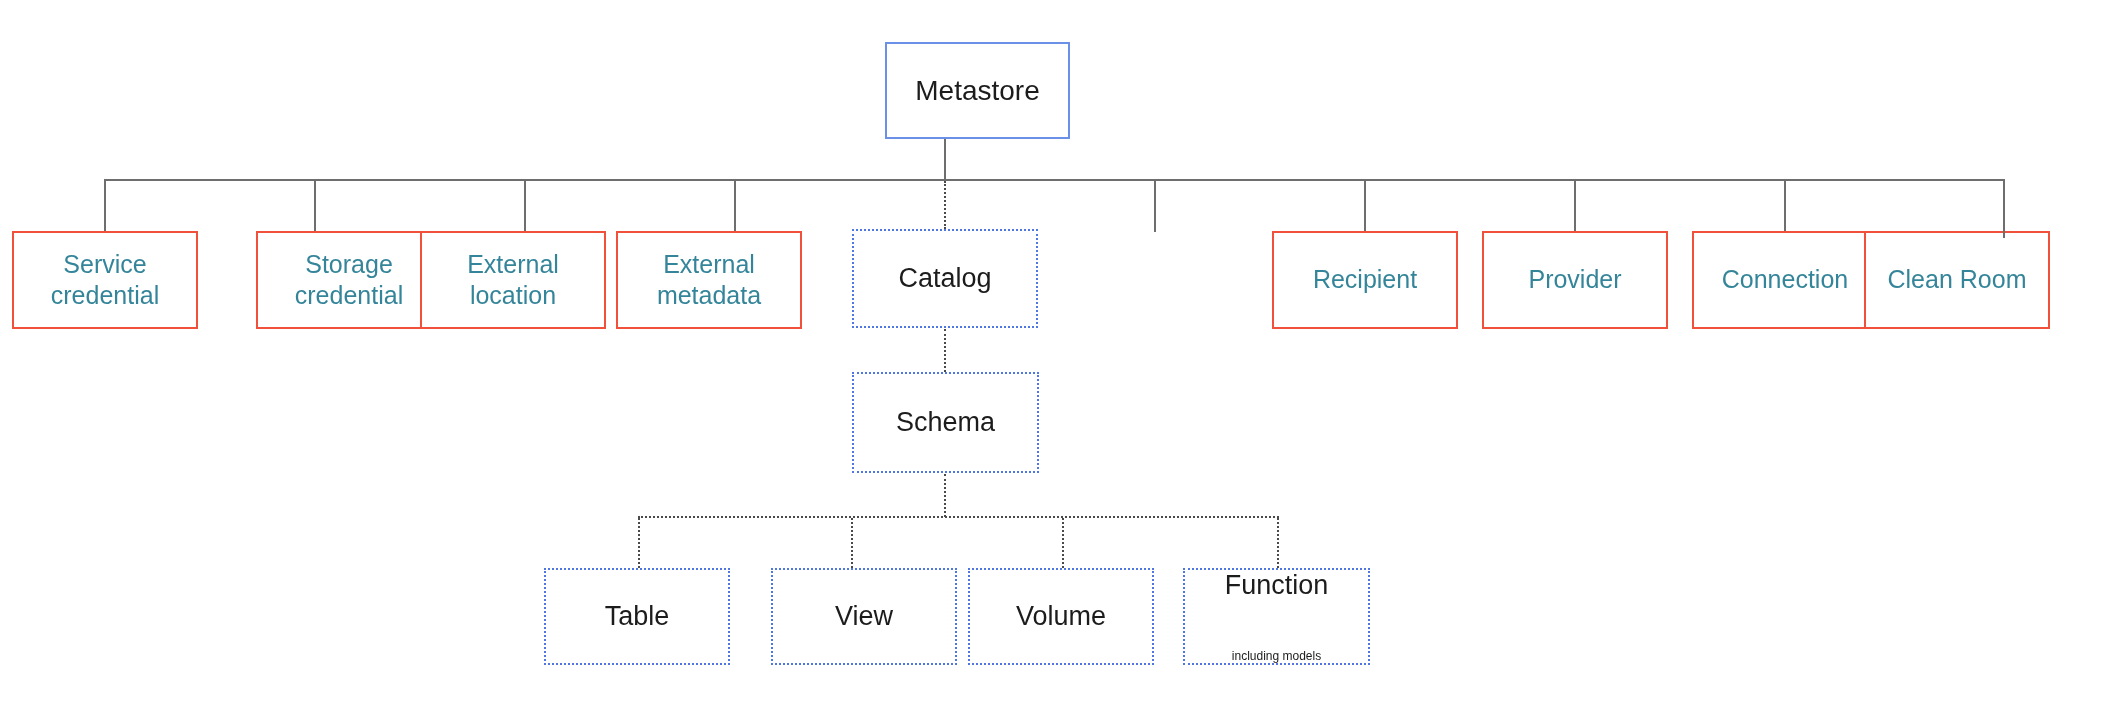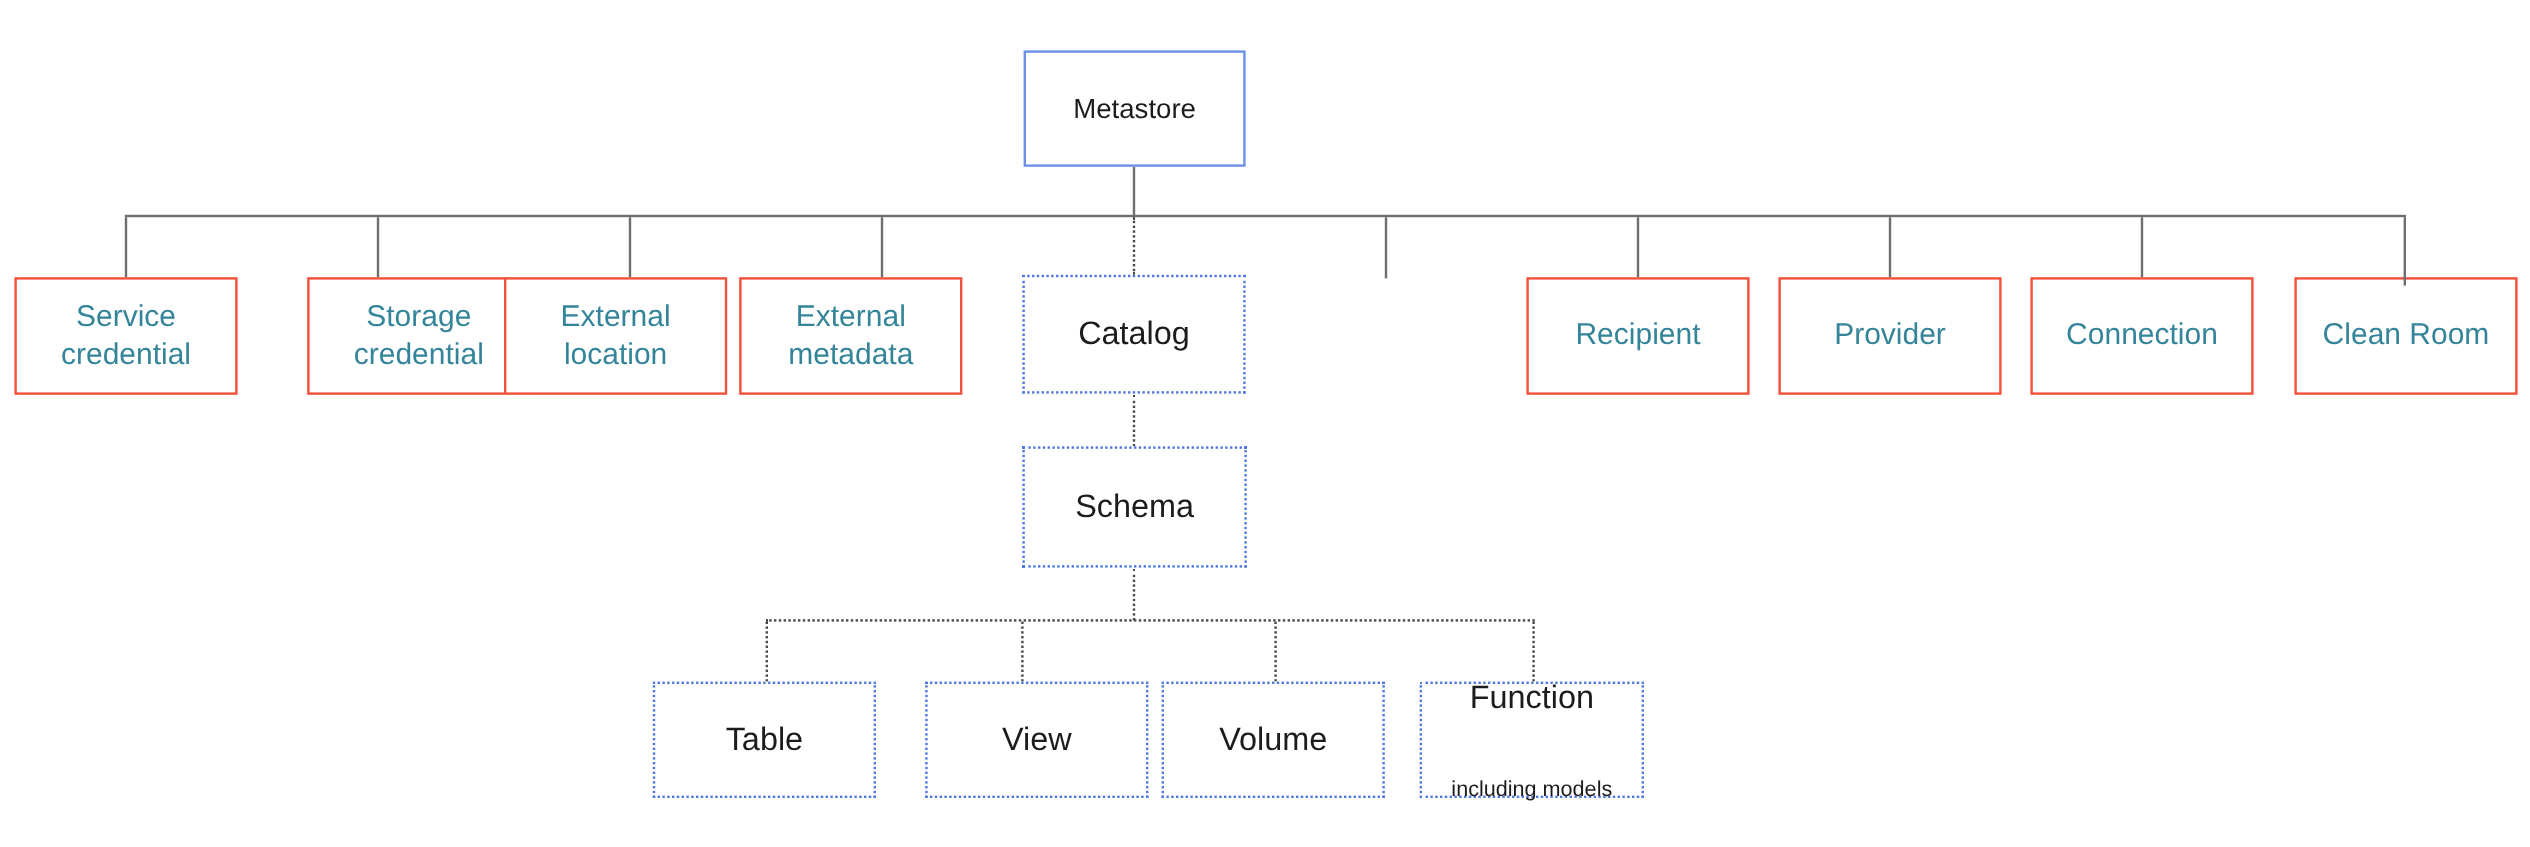--- a/index.html
+++ b/index.html
@@ -15,45 +15,45 @@
     position:absolute;
     display:flex;flex-direction:column;align-items:center;justify-content:center;
     text-align:center;
     background:#ffffff;
     box-sizing:border-box;
     z-index:2;
     line-height:1.25;
   }
   .root-node{
     border:2px solid #6b90e8;
-    color:#1c1c1c;font-size:23px;
+    color:#1c1c1c;font-size:28px;margin-left:32px;
   }
   .securable{
     border:2px solid #f1503a;
     color:#35859a;font-size:25px;
     padding:0 14px;
   }
   .dotted-node{
     border:2px dotted #4f76e1;
     color:#1c1c1c;font-size:27px;
   }
-  .subnote{font-size:18px;color:#1c1c1c;margin-top:2px;}
+  .subnote{font-size:12px;color:#1c1c1c;margin-top:2px;}
   
   .n-metastore{left:853px;top:42px;width:185px;height:97px;}
   .row1{top:231px;height:98px;width:186px;}
   .n-service{left:12px;}
   .n-storage{left:222px;margin-left:34px;}
   .n-extloc{left:420px;}
   .n-extmeta{left:616px;}
   .n-catalog{left:852px;top:229px;height:99px;width:186px;}
   .n-share{left:1062px;}
   .n-recipient{left:1272px;}
   .n-provider{left:1482px;}
   .n-connection{left:1692px;}
-  .n-cleanroom{left:1912px;}
+  .n-cleanroom{left:1864px;}
   .n-schema{left:852px;top:372px;width:187px;height:101px;}
   .row3{top:568px;height:97px;width:186px;}
   .n-table{left:544px;}
   .n-view{left:771px;}
   .n-volume{left:968px;}
   .n-function{left:1183px;width:187px;gap:45px;}
   
   .hline,.vline,.hdot,.vdot{position:absolute;z-index:1;}
   .hline{height:0;border-top:2px solid #6e6e6e;}
   .vline{width:0;border-left:2px solid #6e6e6e;}

